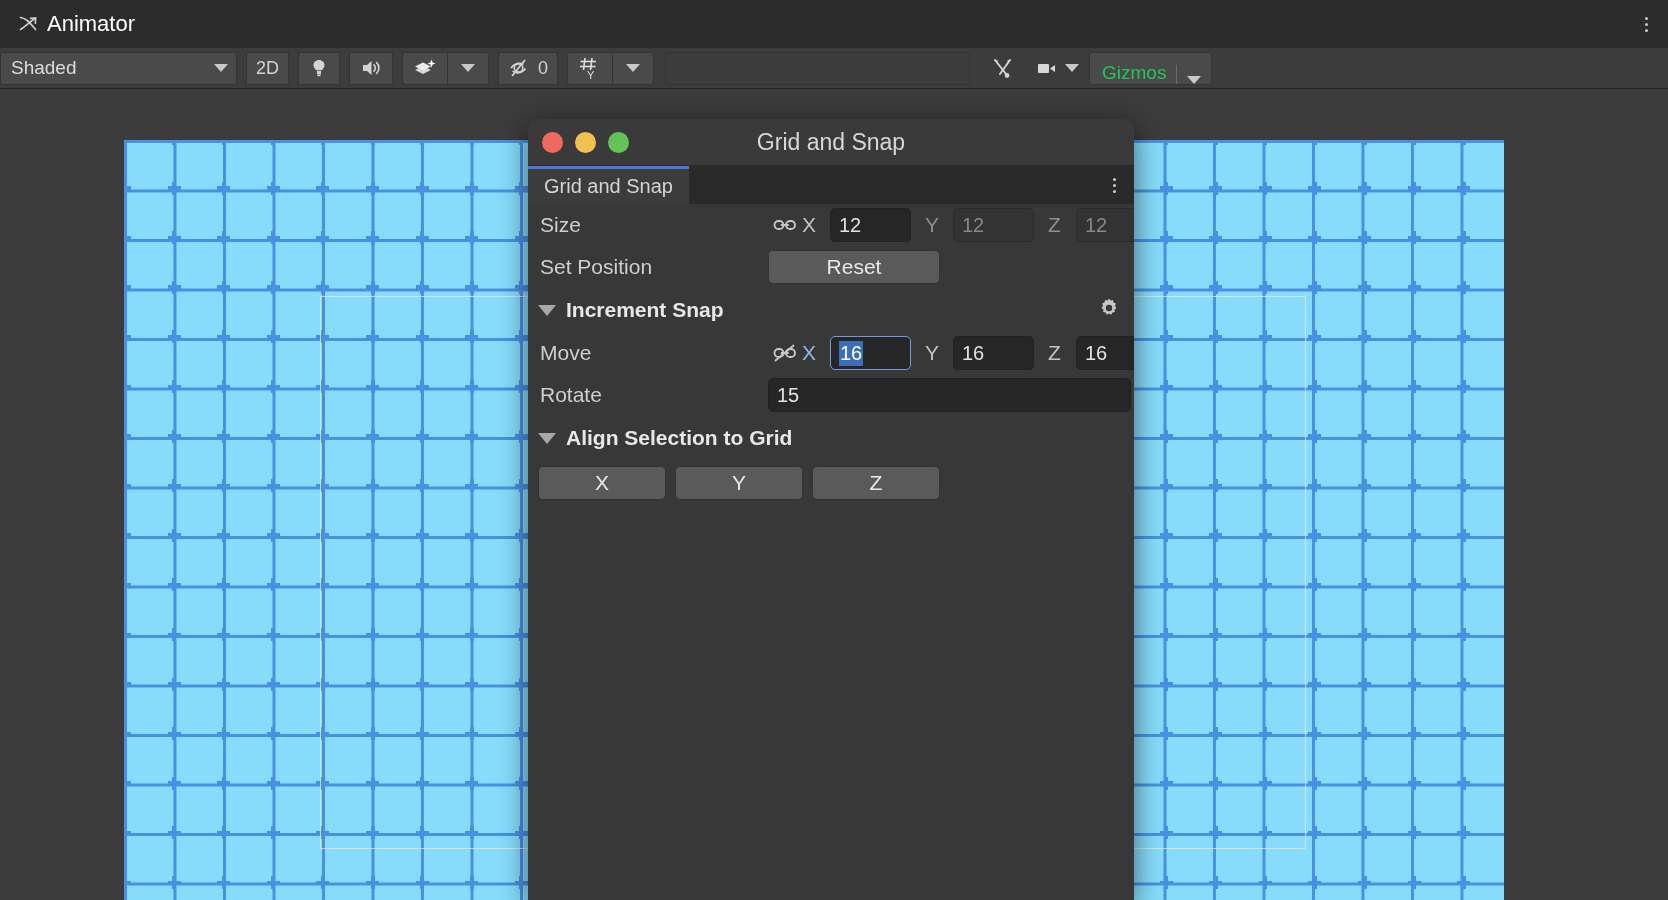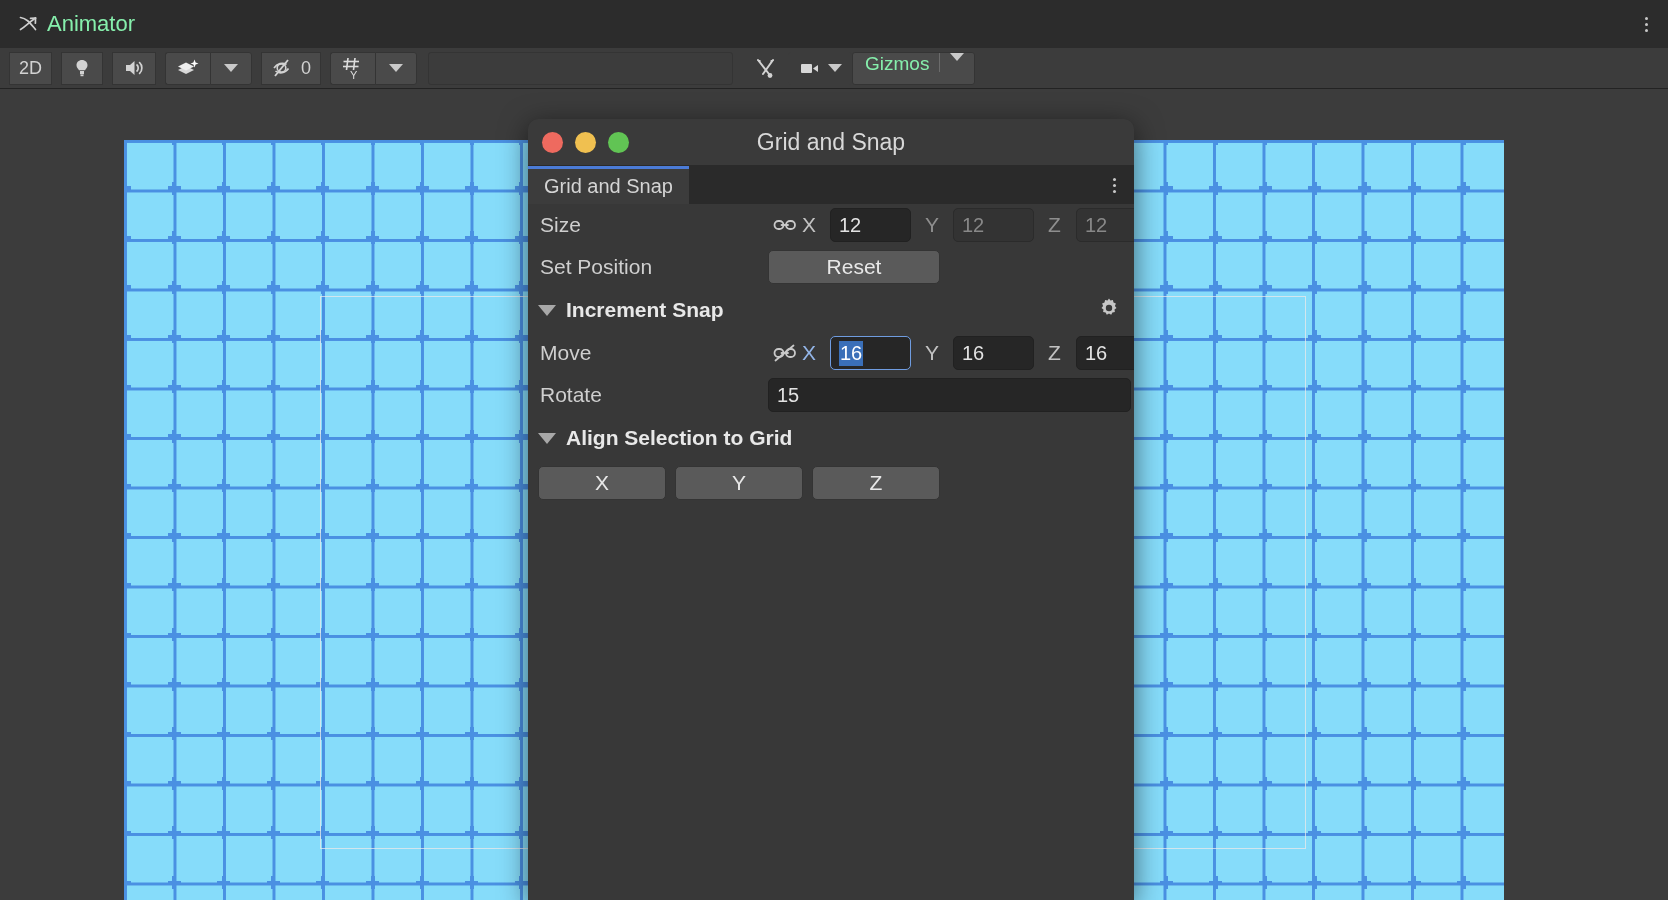--- a/index.html
+++ b/index.html
@@ -12,21 +12,21 @@
   #root { position: relative; width: 1668px; height: 900px; }
 
   
   .tabbar {
     position: absolute; top: 0; left: 0; width: 1668px; height: 48px;
     background: #2c2c2c;
     display: flex; align-items: flex-end;
   }
   .tab {
     height: 48px; display: flex; align-items: center; gap: 9px;
-    padding: 0 22px 0 18px; font-size: 22px; color: #86efac;
+    padding: 0 22px 0 18px; font-size: 22px; color: #ffffff;
     white-space: nowrap; cursor: default;
   }
   .tab.active {
     background: #3c3c3c; color: #e3e3e3;
     border-top-left-radius: 6px; border-top-right-radius: 6px;
   }
   .tab .ticon { font-size: 20px; color: #c8c8c8; display:inline-block; }
   .tabbar-spacer { flex: 1 1 auto; height: 48px; }
   .tabbar-kebab {
     width: 44px; height: 48px; display:flex; align-items:center; justify-content:center;
@@ -65,21 +65,21 @@
     border:1px solid #343434; border-radius:3px; margin: 0 2px;
   }
   .tb-search {
     height: 33px; flex: 1 1 auto; margin-left: 8px; margin-right: 6px;
     background: #2a2a2a; border: 1px solid #1f1f1f; border-radius: 17px;
     display:flex; align-items:center; gap: 9px; padding: 0 14px;
     color: #9a9a9a; font-size: 19px;
   }
   .tb-gizmos {
     height:33px; background:#4a4a4a; border:1px solid #343434; border-radius:3px;
-    display:flex; align-items:flex-start; color:#86efac; font-size:19px;
+    display:flex; align-items:flex-end; color:#22c55e; font-size:19px;
   }
   .tb-gizmos .lbl { padding: 0 10px 0 12px; }
   .tb-gizmos .divider { width:1px; height:19px; background:#6b6b6b; }
   .tb-gizmos .drop { padding: 0 10px; display:flex; align-items:center; }
   .icon-svg { display:block; }
 
   
   .viewport {
     position: absolute; top: 89px; left: 0; width: 1668px; height: 811px;
     background: #3c3c3c; overflow: hidden;
@@ -217,20 +217,24 @@
       <span class="kebab-dots">
           <i></i>
           <i></i>
           <i></i>
         </span>
     </div>
   </div>
 
   <div class="toolbar">
 
+    <div class="tb-dropdown">
+      <span>Shaded</span>
+      <span class="caret"></span>
+    </div>
 
     <div class="tb-sep"></div>
 
     <div class="tb-btn">
       <span>2D</span>
     </div>
 
     <div class="tb-sep"></div>
 
     <div class="tb-btn">

